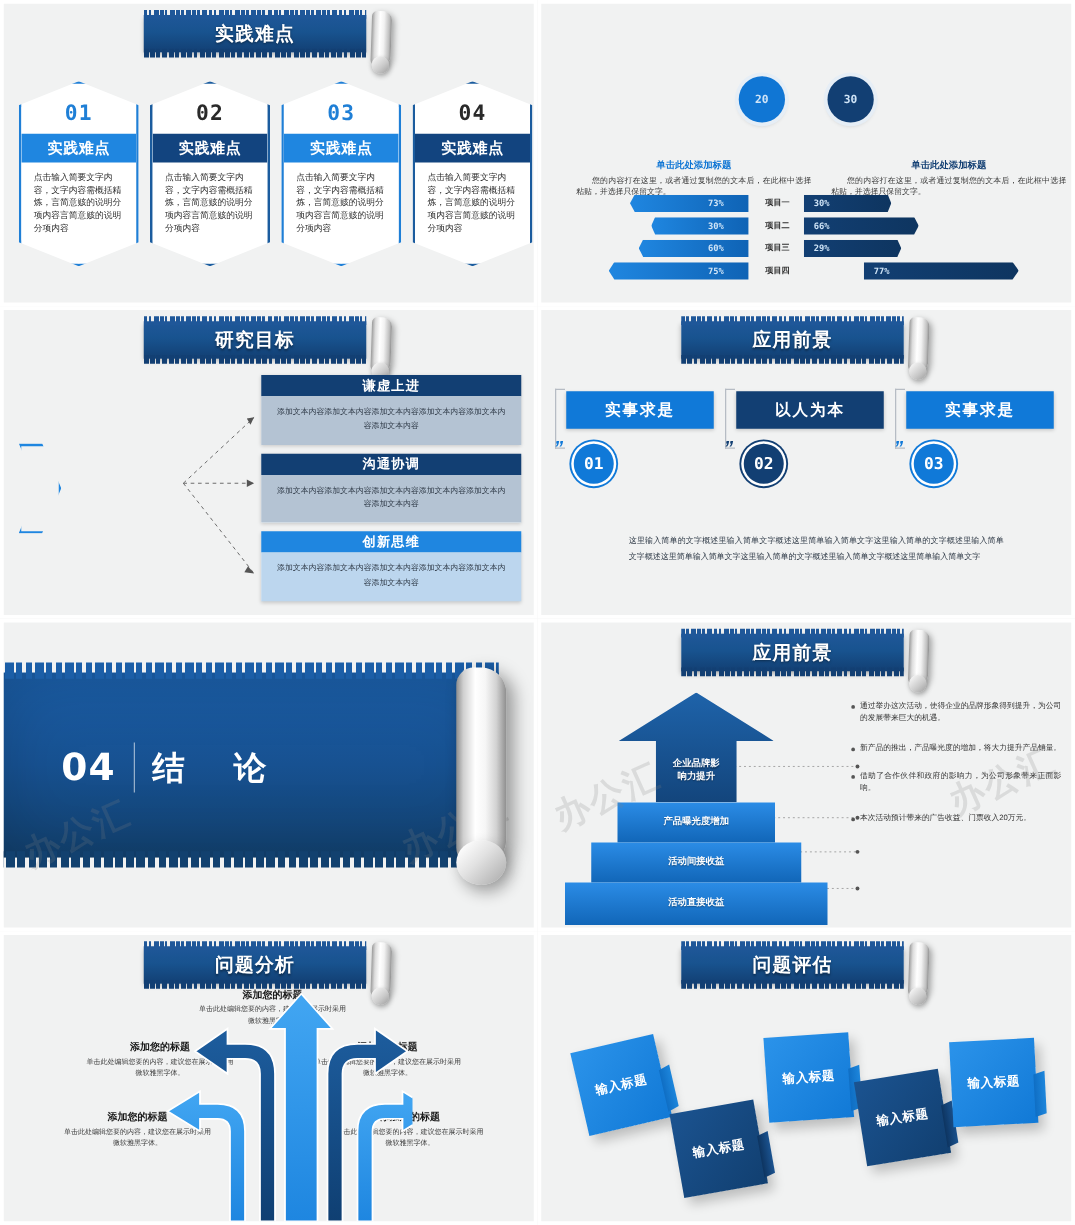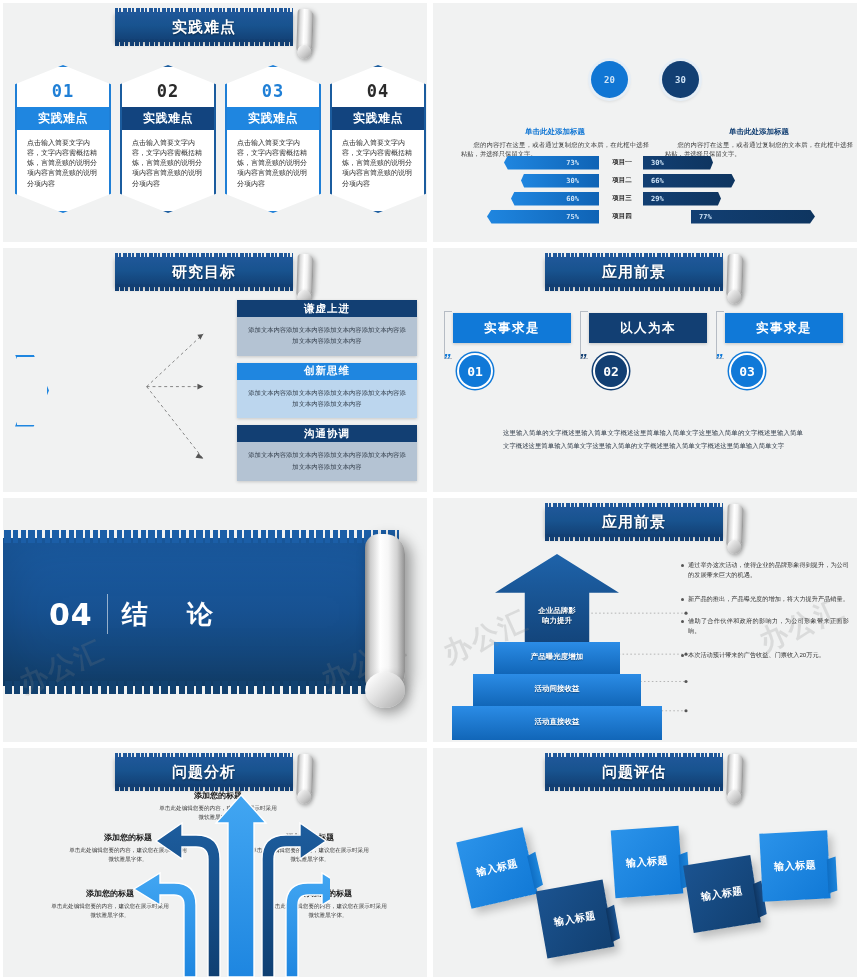--- a/index.html
+++ b/index.html
@@ -168,21 +168,21 @@
   .goal-chev .solid {
     position:relative; width:92px; height:85px;
     background:linear-gradient(180deg,#2b93ea,#0f6fc6);
     clip-path:polygon(0 0,55% 0,100% 50%,55% 100%,0 100%);
     display:flex; align-items:center; justify-content:flex-start;
     padding-left:14px;
   }
   .goal-chev .solid span {
     color:#fff; font-size:12px; font-weight:bold; line-height:1.25; letter-spacing:1px;
   }
-  .goal-boxes { position:absolute; right:10px; top:52px; width:180px; }
+  .goal-boxes { position:absolute; right:10px; top:52px; width:208px; }
   .goalbox { margin-bottom:7px; box-shadow:0 1px 3px rgba(0,0,0,.18); }
   .goalbox .gtitle {
     height:17px; display:flex; align-items:center; justify-content:center;
     color:#fff; font-size:10.5px; font-weight:bold; letter-spacing:1px;
   }
   .goalbox .gbody {
     padding:7px 10px 9px; font-size:6.3px; line-height:1.8; color:#2f3a47; text-align:center;
   }
   .goalbox.g1 .gtitle{ background:#123f73; }
   .goalbox.g1 .gbody{ background:#b4c3d3; }
@@ -447,26 +447,26 @@
 
     <div class="goal-chev">
       <div class="ghost"></div>
     </div>
 
     <div class="goal-boxes">
       <div class="goalbox g1">
         <div class="gtitle">谦虚上进</div>
         <div class="gbody">添加文本内容添加文本内容添加文本内容添加文本内容添加文本内容添加文本内容</div>
       </div>
+      <div class="goalbox g3">
+        <div class="gtitle">沟通协调</div>
+        <div class="gbody">添加文本内容添加文本内容添加文本内容添加文本内容添加文本内容添加文本内容</div>
+      </div>
       <div class="goalbox g2">
         <div class="gtitle">创新思维</div>
-        <div class="gbody">添加文本内容添加文本内容添加文本内容添加文本内容添加文本内容添加文本内容</div>
-      </div>
-      <div class="goalbox g3">
-        <div class="gtitle">沟通协调</div>
         <div class="gbody">添加文本内容添加文本内容添加文本内容添加文本内容添加文本内容添加文本内容</div>
       </div>
     </div>
   </div>
 
   <div class="slide">
     <div class="banner">
       <div class="tornbody"></div>
       <div class="btitle">应用前景</div>
       <div class="curl"></div>

